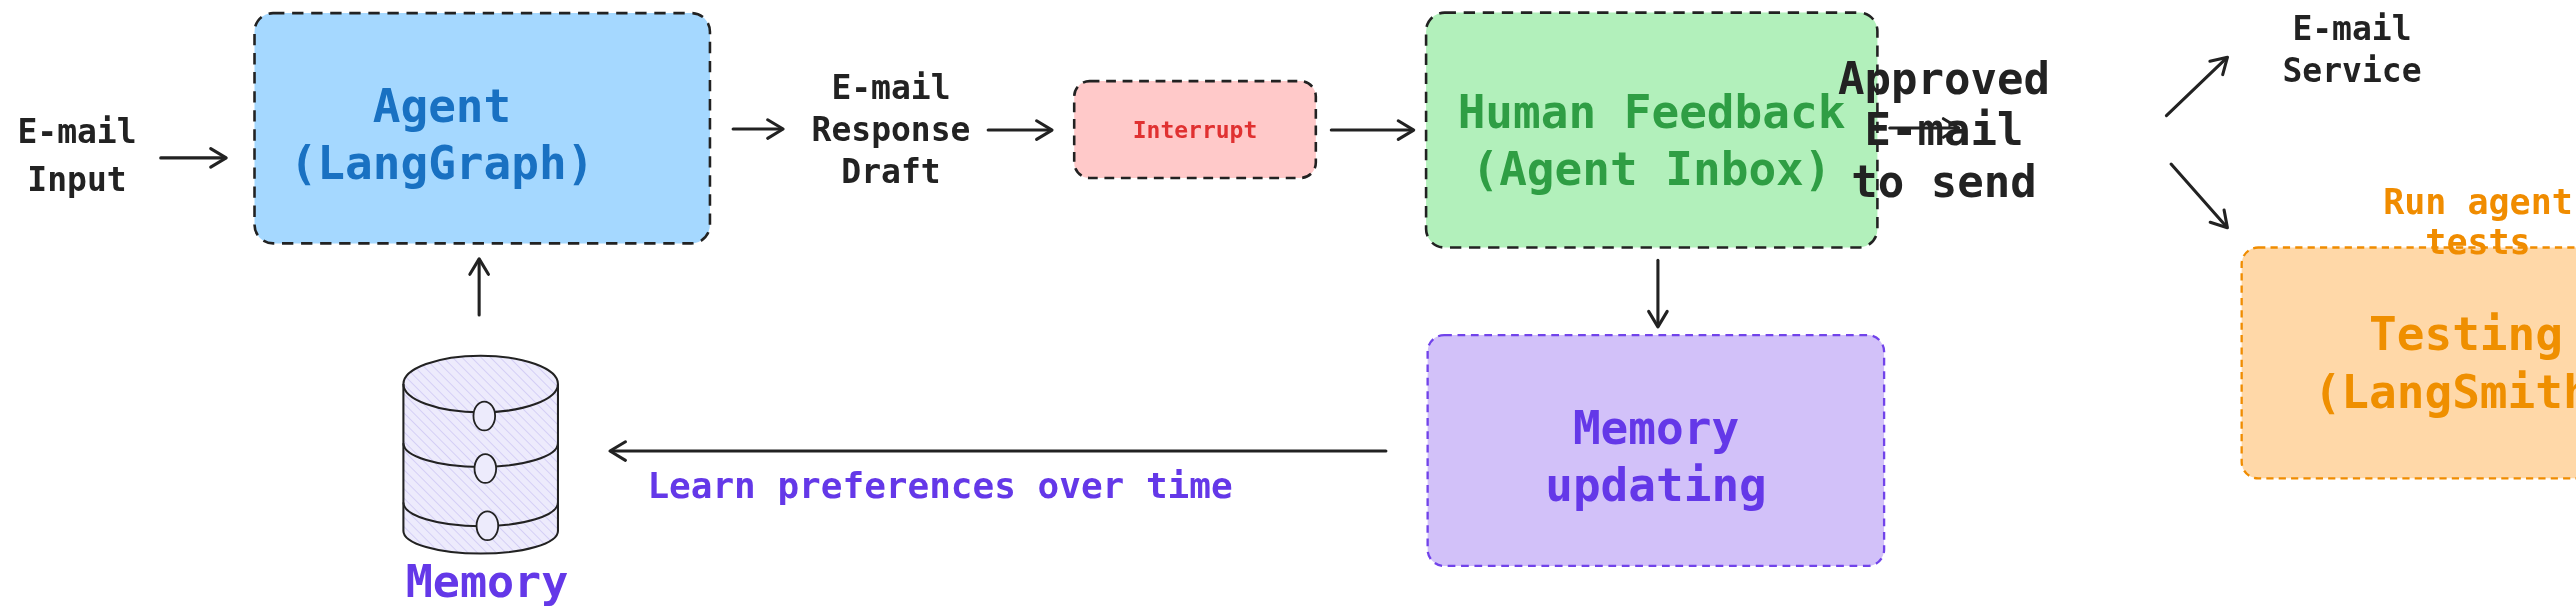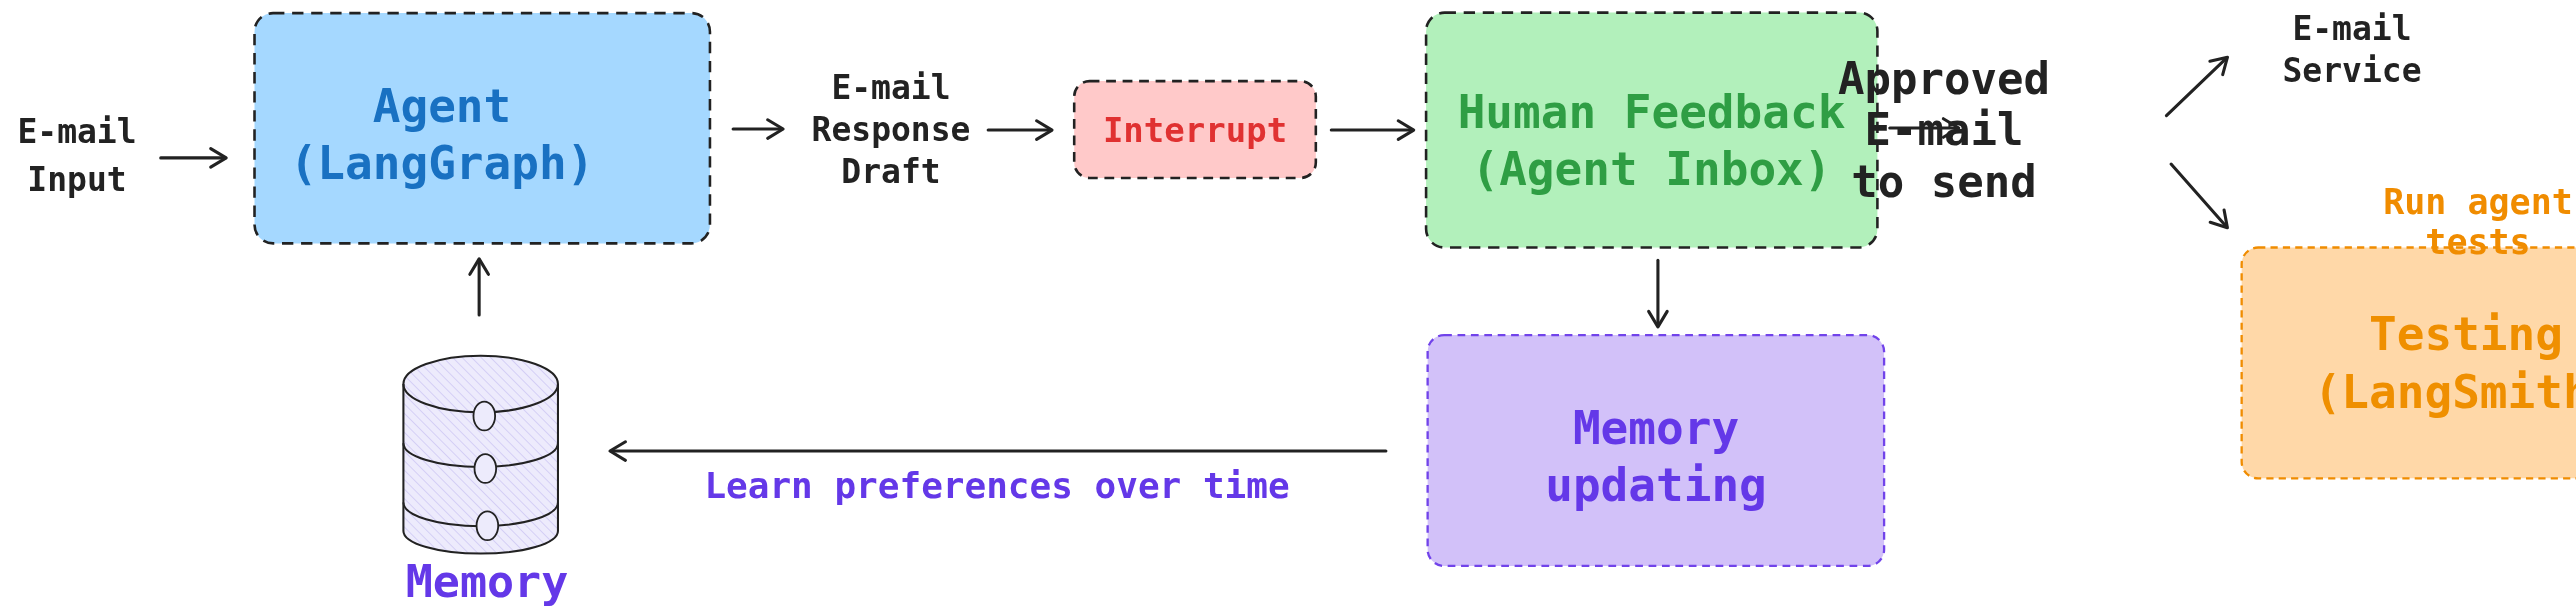--- a/index.html
+++ b/index.html
@@ -54,21 +54,21 @@
     font-weight: 700;
     white-space: pre-line;
     text-align: center;
     color: var(--ink);
   }
   #email-input-label    { left: 77px;  top: 156px;  font-size: 33px; line-height: 1.45; }
   #response-draft-label { left: 891px; top: 130px;  font-size: 33px; line-height: 1.28; }
   #approved-email-label { left: 1944px; top: 130px;  font-size: 44px; line-height: 1.17; }
   #email-service-label  { left: 2352px; top: 50px;   font-size: 33px; line-height: 1.28; }
   #run-tests-label      { left: 2478px; top: 222px;  font-size: 35px; color: var(--orange-stroke); }
-  #learn-prefs-label    { left: 997px; top: 485px;  font-size: 36px; color: var(--purple-text); }
+  #learn-prefs-label    { left: 940px; top: 485px;  font-size: 36px; color: var(--purple-text); }
   #memory-label         { left: 487px;  top: 581px; font-size: 45px; color: var(--purple-text); }
 
   
   .boxlbl {
     position: absolute;
     display: flex;
     align-items: center;
     justify-content: center;
     font-weight: 600;
     white-space: pre-line;
@@ -78,21 +78,21 @@
   #agent-label {
     left: 255px; top: 13px; width: 374px; height: 230px;
     font-size: 46px; line-height: 1.22; color: var(--blue-text); padding-top: 13px;
   }
   #feedback-label {
     left: 1426px; top: 12.4px; width: 451px; height: 235px;
     font-size: 46px; line-height: 1.25; color: var(--green-text); padding-top: 23px;
   }
   #interrupt-label {
     left: 1074px; top: 81px; width: 242px; height: 97px;
-    font-size: 34px; color: var(--red-text); border-radius: 21px;
+    font-size: 23px; color: var(--red-text); border-radius: 21px;
   }
   #memory-updating-label {
     left: 1428px; top: 335px; width: 456px; height: 231px;
     font-size: 46px; line-height: 1.25; color: var(--purple-text); padding-top: 13.4px;
   }
   #testing-label {
     left: 2242px; top: 247px; width: 448px; height: 231px;
     font-size: 46px; line-height: 1.25; color: var(--orange-text); padding-top: 2.1px;
   }
 </style>

